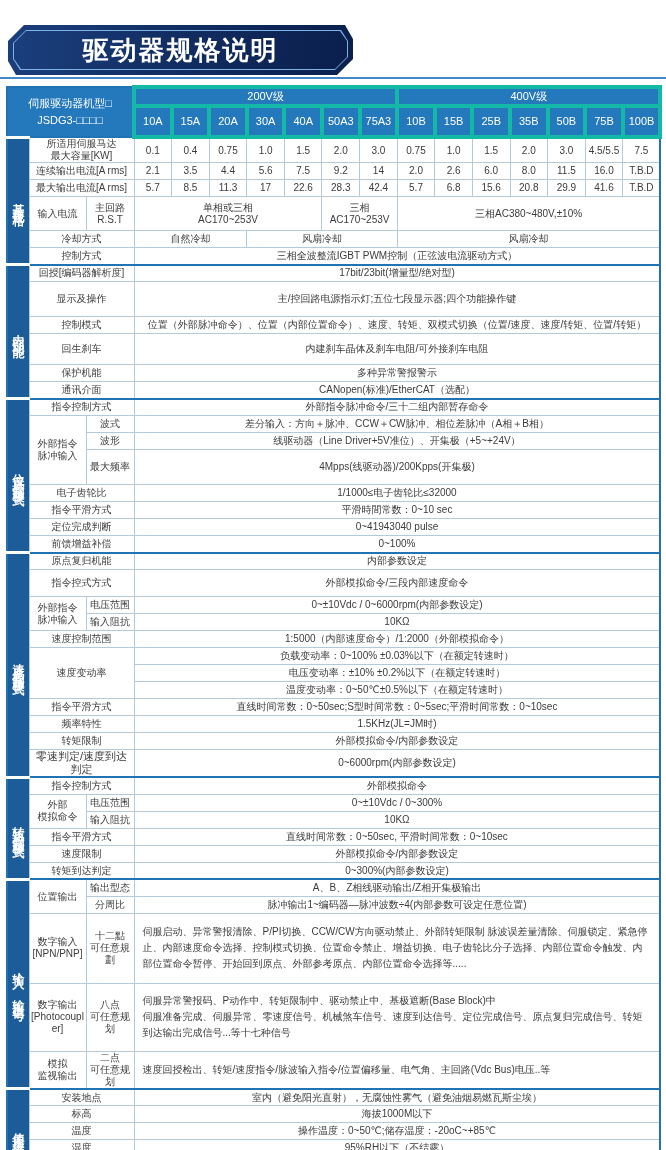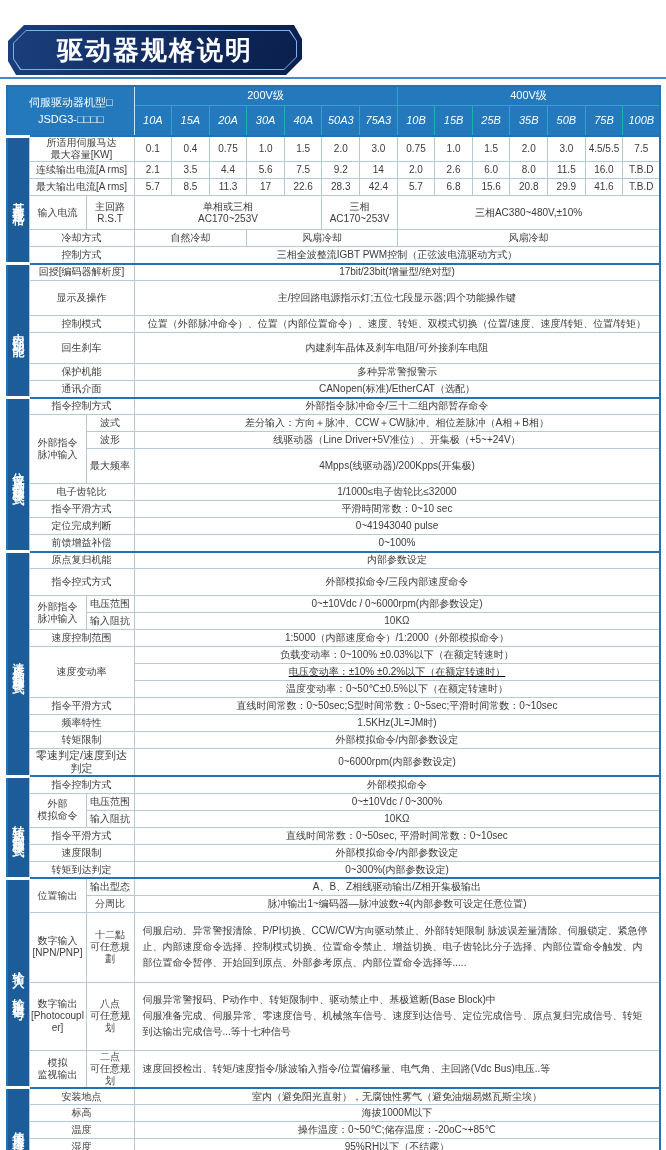--- a/index.html
+++ b/index.html
@@ -1,38 +1,38 @@
 <!DOCTYPE html>
 <html><head>
 <meta charset="utf-8">
 <style>
   html,body{margin:0;padding:0;}
   body{width:666px;height:1150px;background:#ffffff;font-family:"Liberation Sans","DejaVu Sans",sans-serif;}
   .page{position:relative;width:666px;height:1150px;overflow:hidden;background:#ffffff;}
 
   
-  .banner{position:absolute;left:8px;top:25px;width:294px;height:50px;border-radius:14px;}
+  .banner{position:absolute;left:8px;top:25px;width:345px;height:50px;border-radius:14px;}
   .banner .shape{position:absolute;inset:0;
     clip-path:polygon(16px 0,calc(100% - 8px) 0,100% 14px,100% calc(100% - 16px),calc(100% - 16px) 100%,8px 100%,0 calc(100% - 14px),0 16px);
     background:linear-gradient(100deg,#1b3f7d 0%,#122e63 45%,#0a1f4c 100%);}
   .banner .ring{position:absolute;inset:5px;
     clip-path:polygon(13px 0,calc(100% - 7px) 0,100% 11px,100% calc(100% - 13px),calc(100% - 13px) 100%,7px 100%,0 calc(100% - 11px),0 13px);
     background:#7fb3e4;}
   .banner .ring-in{position:absolute;inset:1px;
     clip-path:polygon(12px 0,calc(100% - 7px) 0,100% 10px,100% calc(100% - 12px),calc(100% - 12px) 100%,7px 100%,0 calc(100% - 10px),0 12px);
     background:linear-gradient(100deg,#1b3f7d 0%,#122e63 45%,#0a1f4c 100%);}
   .banner-title{position:absolute;inset:0;display:flex;align-items:center;justify-content:center;
     color:#ffffff;font-size:26px;font-weight:bold;letter-spacing:2px;}
   .top-rule{position:absolute;left:0;top:77px;width:666px;height:2px;background:#4388c8;}
 
   
   #spec-table{position:absolute;left:6px;top:85px;width:654px;border-collapse:collapse;table-layout:fixed;border:2px solid #2273b4;}
   #spec-table td{border:1px solid #b4cadb;text-align:center;vertical-align:middle;color:#3b3b3b;
     font-size:10px;line-height:1.2;padding:0 1px;overflow:hidden;}
-  #spec-table td.head{background:#2478bc;color:#ffffff;font-size:11px;border:1px solid #14b8a6;}
+  #spec-table td.head{background:#2478bc;color:#ffffff;font-size:11px;border:4px solid #14b8a6;}
   #spec-table td.model{background:#2478bc;color:#ffffff;font-size:11px;line-height:1.5;border:1px solid #cfe3f2;}
   #spec-table td.label{color:#3d3d3d;word-break:break-all;}
   #spec-table td.labelS{color:#3d3d3d;word-break:break-all;font-size:11px;}
   #spec-table td.valueL{text-align:left;padding:2px 8px;line-height:1.6;}
   #spec-table td.bar{background:#1c5c99;color:#ffffff;writing-mode:vertical-lr;text-orientation:upright;
     font-weight:bold;font-size:12px;letter-spacing:4px;border-top:3px solid #ffffff;border-bottom:3px solid #ffffff;}
   #spec-table tr.sec-start td:not(.bar){border-top:2px solid #2273b4;}
 </style>
 </head>
 <body>
@@ -66,21 +66,21 @@
         <col style="width: 37.6px;">
         <col style="width: 37.6px;">
         <col style="width: 37.6px;">
       </colgroup>
       <tbody>
         <tr style="height: 19px;">
           <td class="model" colspan="3" rowspan="2">伺服驱动器机型□<br>JSDG3-□□□□</td>
           <td class="head" colspan="7">200V级</td>
           <td class="head" colspan="7">400V级</td>
         </tr>
-        <tr style="height: 31px; font-style: italic;">
+        <tr style="height: 31px;">
           <td class="head">10A</td>
           <td class="head">15A</td>
           <td class="head">20A</td>
           <td class="head">30A</td>
           <td class="head">40A</td>
           <td class="head">50A3</td>
           <td class="head">75A3</td>
           <td class="head">10B</td>
           <td class="head">15B</td>
           <td class="head">25B</td>
@@ -244,21 +244,21 @@
           <td class="value" colspan="14">10KΩ</td>
         </tr>
         <tr style="height: 17px;">
           <td class="label" colspan="2">速度控制范围</td>
           <td class="value" colspan="14">1:5000（内部速度命令）/1:2000（外部模拟命令）</td>
         </tr>
         <tr style="height: 17px;">
           <td class="label" colspan="2" rowspan="3">速度变动率</td>
           <td class="value" colspan="14">负载变动率：0~100% ±0.03%以下（在额定转速时）</td>
         </tr>
-        <tr style="height: 17px; text-decoration: underline;">
+        <tr style="height: 17px;">
           <td class="value" colspan="14">电压变动率：±10% ±0.2%以下（在额定转速时）</td>
         </tr>
         <tr style="height: 17px;">
           <td class="value" colspan="14">温度变动率：0~50℃±0.5%以下（在额定转速时）</td>
         </tr>
         <tr style="height: 17px;">
           <td class="label" colspan="2">指令平滑方式</td>
           <td class="value" colspan="14">直线时间常数：0~50sec;S型时间常数：0~5sec;平滑时间常数：0~10sec</td>
         </tr>
         <tr style="height: 17px;">

